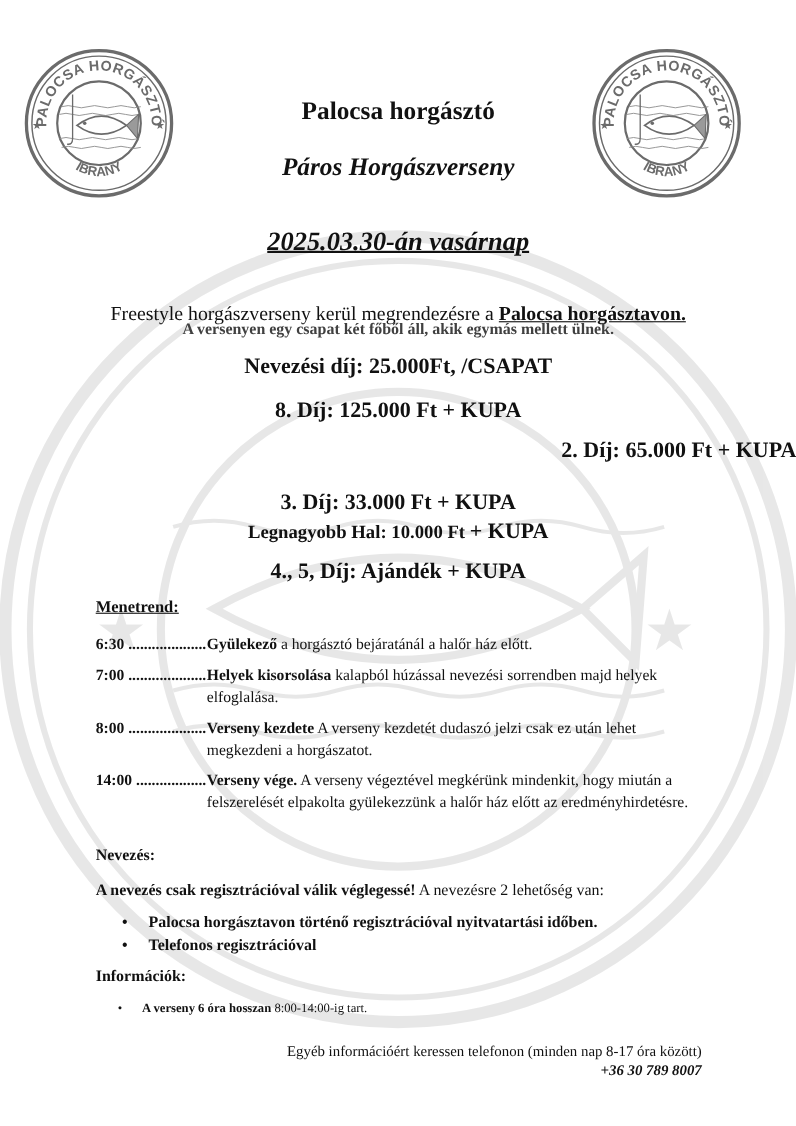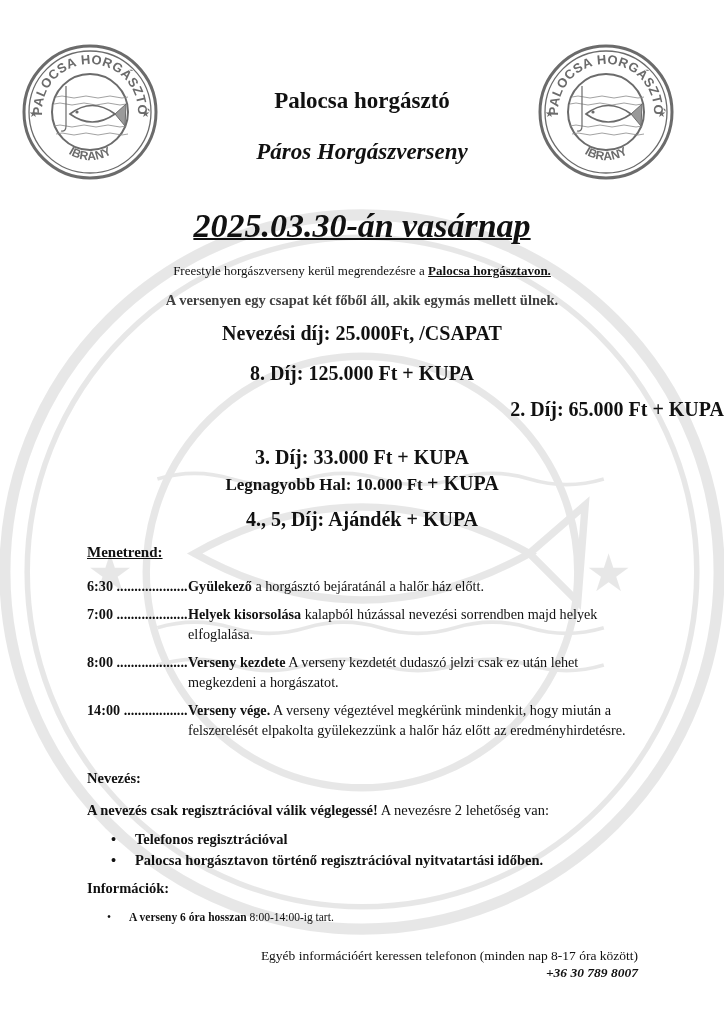--- a/index.html
+++ b/index.html
@@ -7,22 +7,22 @@
     width:724px; height:1024px; background:#ffffff; position:relative; overflow:hidden;
     font-family: "Liberation Serif", serif; color:#111;
   }
   .watermark { position:absolute; left:-10px; top:200px; width:744px; height:744px; opacity:0.09; pointer-events:none; }
   .logo { position:absolute; width:140px; height:140px; top:42px; }
   .logo.left { left:20px; }
   .logo.right { left:536px; }
   .center { position:absolute; left:0; width:724px; text-align:center; }
   .title { top:88px; font-size:23px; font-weight:bold; }
   .subtitle { top:136px; font-size:23px; font-weight:bold; font-style:italic; line-height:31px; }
-  .date { top:207px; font-size:34px; font-weight:bold; font-style:italic; text-decoration:underline; text-decoration-thickness:2px; }
-  .intro { top:263px; font-size:13px; }
+  .date { top:207px; font-size:24px; font-weight:bold; font-style:italic; text-decoration:underline; text-decoration-thickness:2px; }
+  .intro { top:275px; font-size:18px; }
   .intro b { text-decoration:underline; }
   .red { top:292px; font-size:14.5px; font-weight:bold; color:#404040; }
   .prize { font-size:20px; font-weight:bold; }
   .prize.small { font-size:17px; }
   .prize.small .big { font-size:20px; }
   .sec { position:absolute; left:87px; font-size:14.5px; }
   .sec-head { font-weight:bold; text-decoration:underline; font-size:15px; }
   .row { position:absolute; left:87px; width:560px; font-size:14.2px; line-height:20px; }
   .row .t { position:absolute; left:0; top:0; font-weight:bold; width:101px; white-space:nowrap; overflow:hidden; }
   .row .d { position:absolute; left:101px; top:0; width:460px; }
@@ -138,22 +138,22 @@
   <span class="t">14:00 .................................</span>
   <span class="d"><b>Verseny vége.</b><span> A verseny végeztével megkérünk mindenkit, hogy miután a felszerelését elpakolta gyülekezzünk a halőr ház előtt az eredményhirdetésre.</span></span>
 </div>
 
 <div class="sec bold" style="top:770px;">Nevezés:</div>
 <div class="sec" style="top:802px;">
   <b>A nevezés csak regisztrációval válik véglegessé!</b><span> A nevezésre 2 lehetőség van:</span>
 </div>
 <div class="sec" style="top:829px; left:87px;">
   <ul class="b">
+    <li>Palocsa horgásztavon történő regisztrációval nyitvatartási időben.</li>
     <li>Telefonos regisztrációval</li>
-    <li>Palocsa horgásztavon történő regisztrációval nyitvatartási időben.</li>
   </ul>
 </div>
 
 <div class="sec bold" style="top:880px;">Információk:</div>
 <div class="info-li">
   <b>A verseny 6 óra hosszan</b><span> 8:00-14:00-ig tart.</span>
 </div>
 
 <div class="footer" style="top:948px;">Egyéb információért keressen telefonon (minden nap 8-17 óra között)</div>
 <div class="footer" style="top:965px; font-weight:bold; font-style:italic;">+36 30 789 8007</div>

